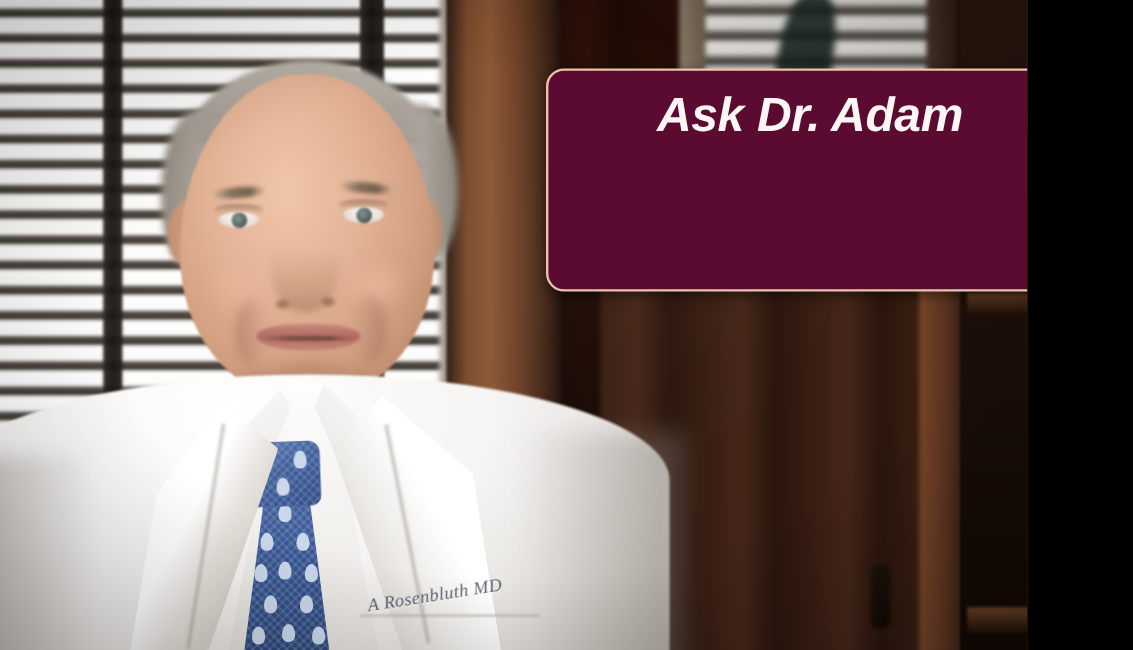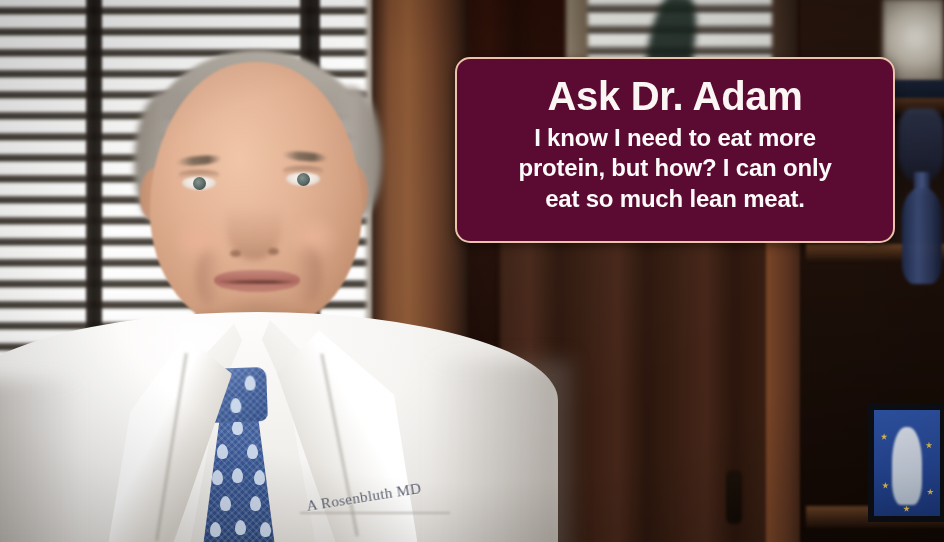--- a/index.html
+++ b/index.html
@@ -6,24 +6,25 @@
     margin: 0;
     padding: 0;
     background: #000;
   }
   body {
     font-family: "Liberation Sans", sans-serif;
   }
 
   #stage {
     position: relative;
-    width: 944px;
+    width: 856px;
     height: 542px;
     overflow: hidden;
     background: #f97316;
+    font-style: italic;
   }
 
   
   .scene { position: absolute; inset: 0; overflow: hidden; }
 
   
   .blinds-left {
     position: absolute;
     left: -4px; top: -4px;
     width: 382px; height: 420px;
@@ -760,20 +761,15 @@
     <div class="coat-shadow-r"></div>
     <div class="coat-pocket"></div>
 
     <div class="name-badge">A Rosenbluth MD</div>
   </div>
 
   <div class="grade"></div>
 
   <div class="caption-card">
     <div class="caption-title">Ask Dr. Adam</div>
-    <div class="caption-body">
-      <div>I know I need to eat more</div>
-      <div>protein, but how? I can only</div>
-      <div>eat so much lean meat.</div>
-    </div>
   </div>
 
 </div>
 
 </body></html>

